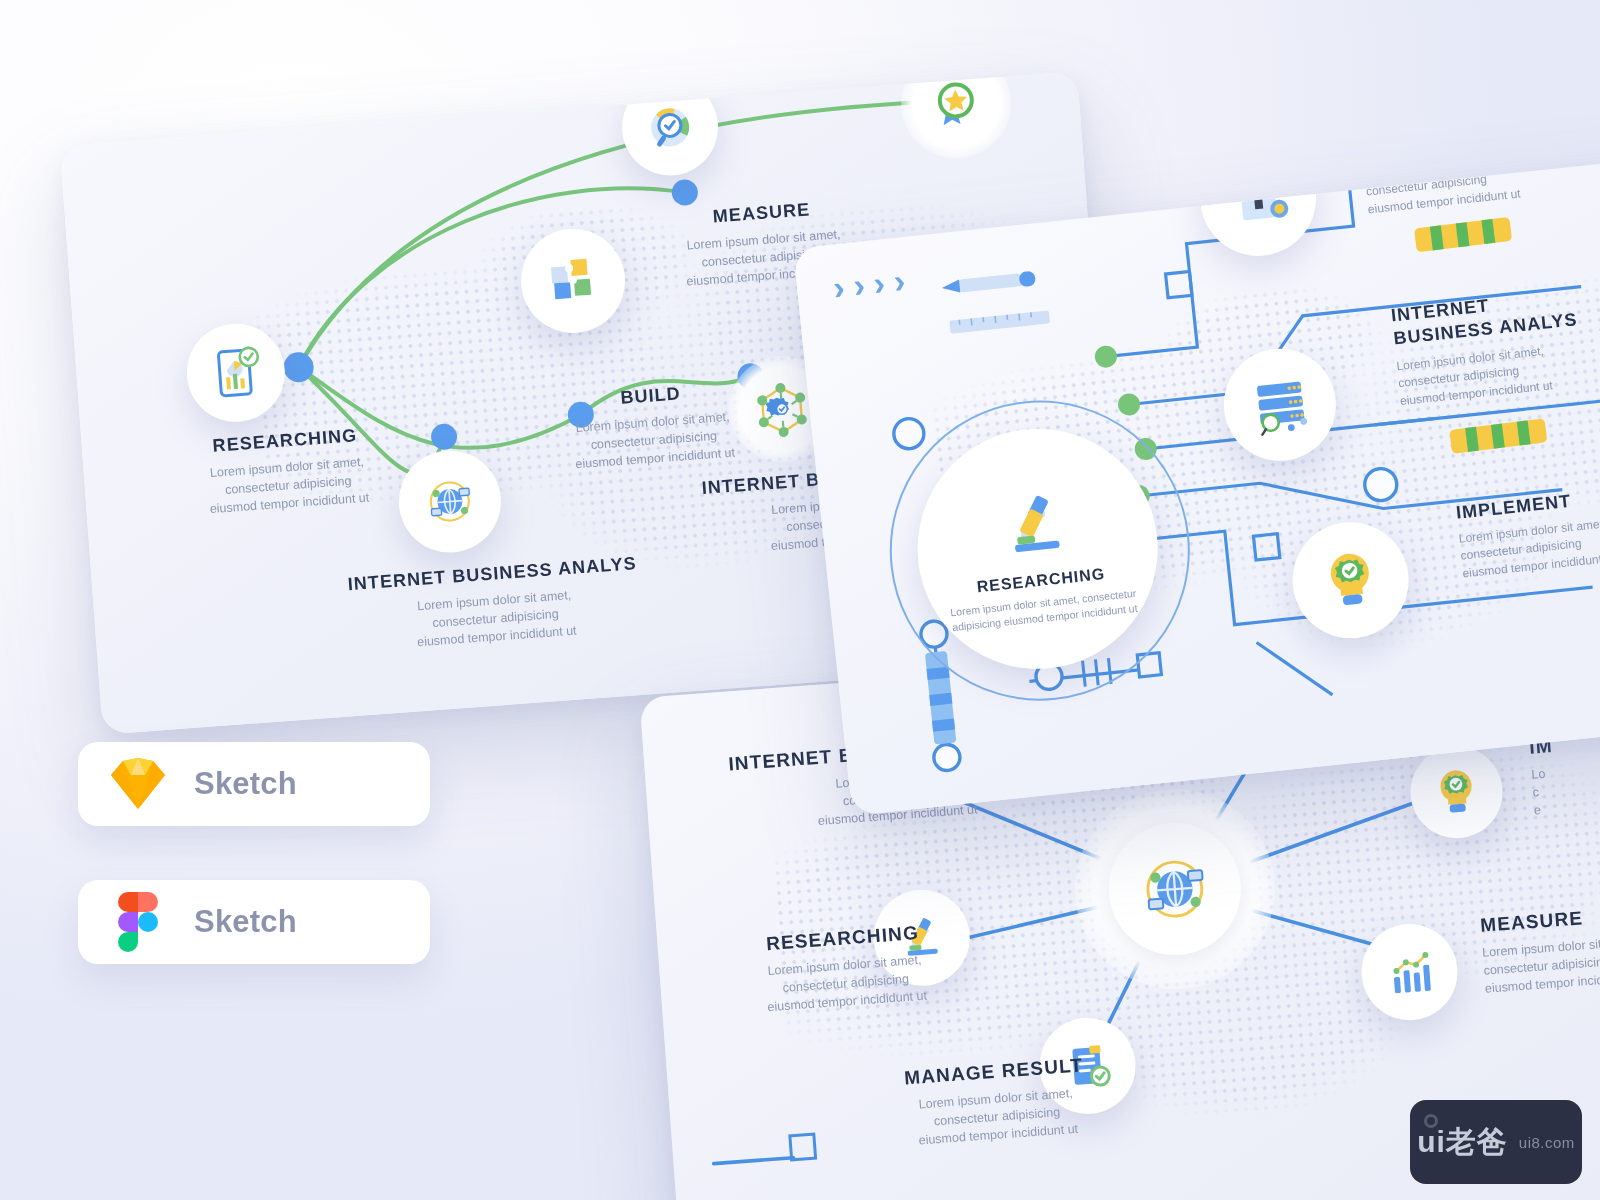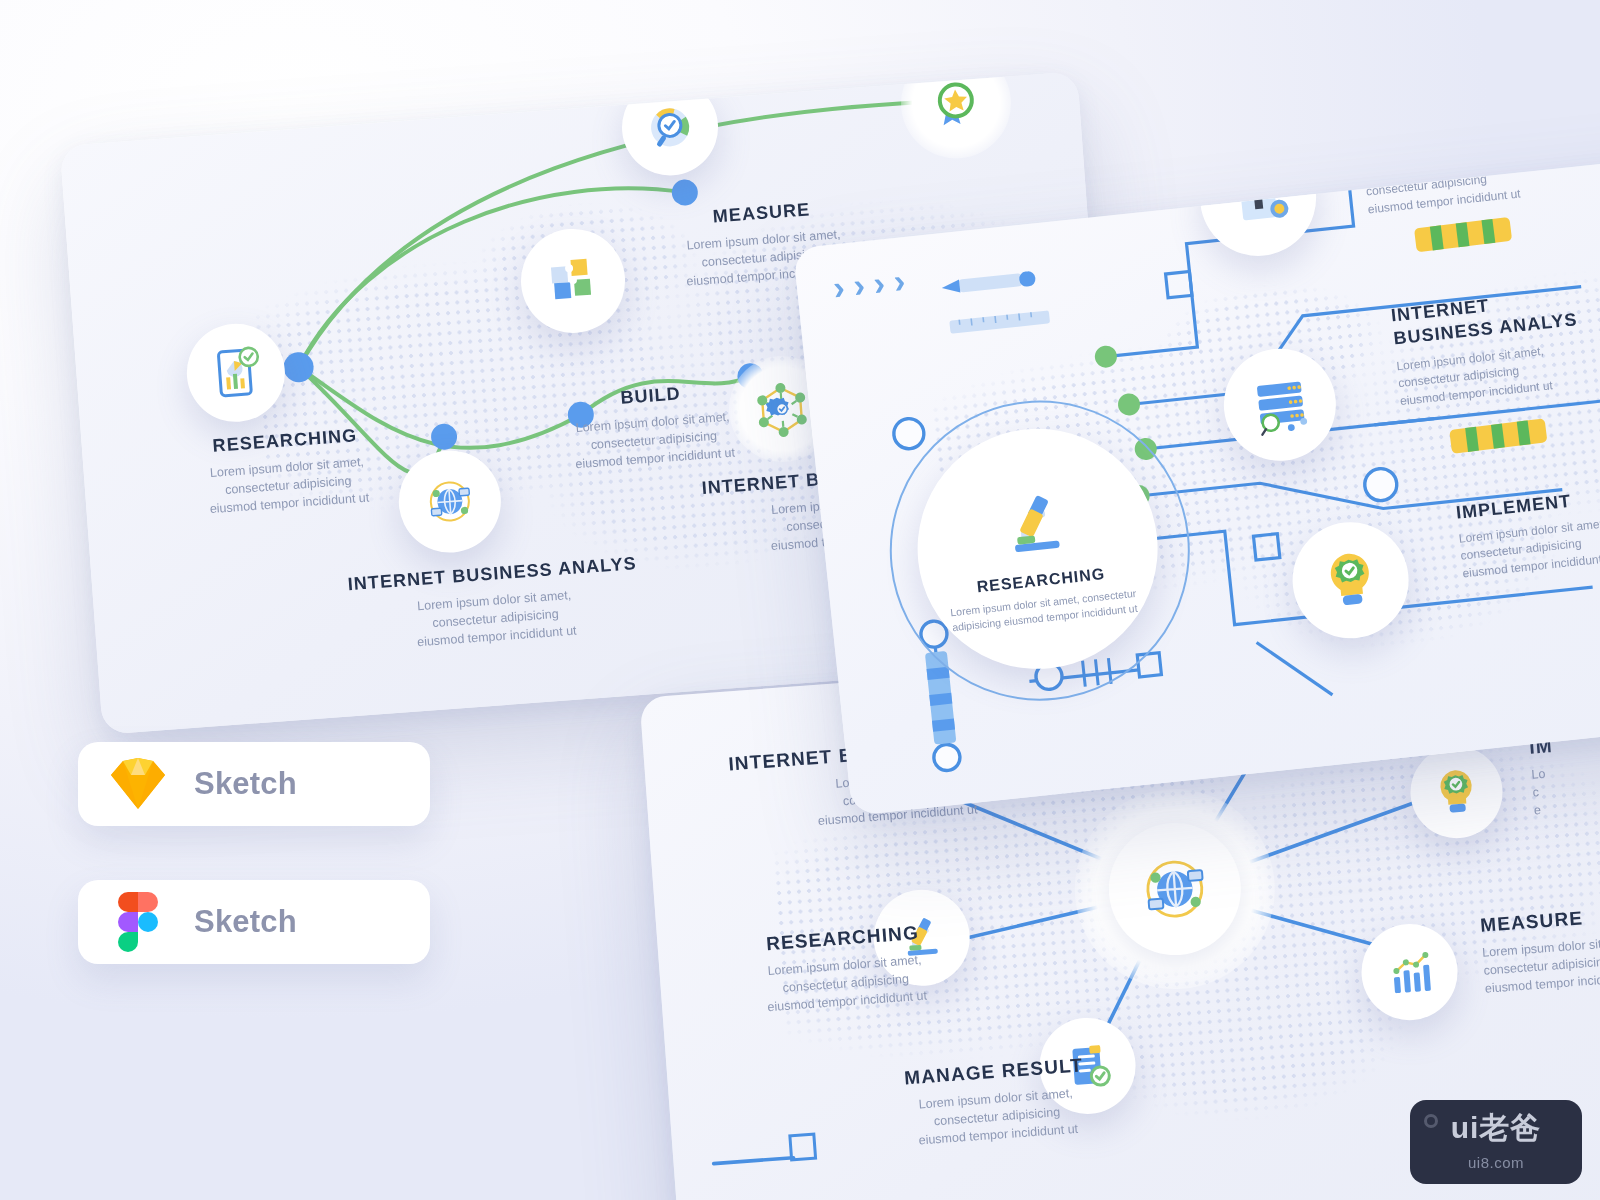--- a/index.html
+++ b/index.html
@@ -68,21 +68,21 @@
     display:flex;align-items:center;gap:26px;padding:0 30px;
     margin-bottom:54px;box-sizing:border-box;
   }
   .chip .label{font-size:31px;font-weight:bold;color:#8d93ad;letter-spacing:.2px;}
   .chip .ico{width:60px;height:60px;flex:0 0 60px;display:flex;align-items:center;justify-content:center;}
 
   
   .watermark{
     position:absolute;right:18px;bottom:16px;width:172px;height:84px;
     background:#2b3044;border-radius:16px;
-    display:flex;flex-direction:column;align-items:center;justify-content:center;
+    display:flex;align-items:center;justify-content:center;
     gap:11px;
   }
   .watermark .wm-dot{position:absolute;left:14px;top:14px;width:14px;height:14px;border-radius:50%;
     border:3px solid #555a6e;box-sizing:border-box;}
   .watermark .wm-main{color:#c8ccda;font-size:30px;font-weight:bold;letter-spacing:1px;line-height:1;}
   .watermark .wm-sub{color:#868da3;font-size:15px;letter-spacing:.5px;}
 
   .conn{position:absolute;pointer-events:none;overflow:visible;}
 </style>
 </head>

